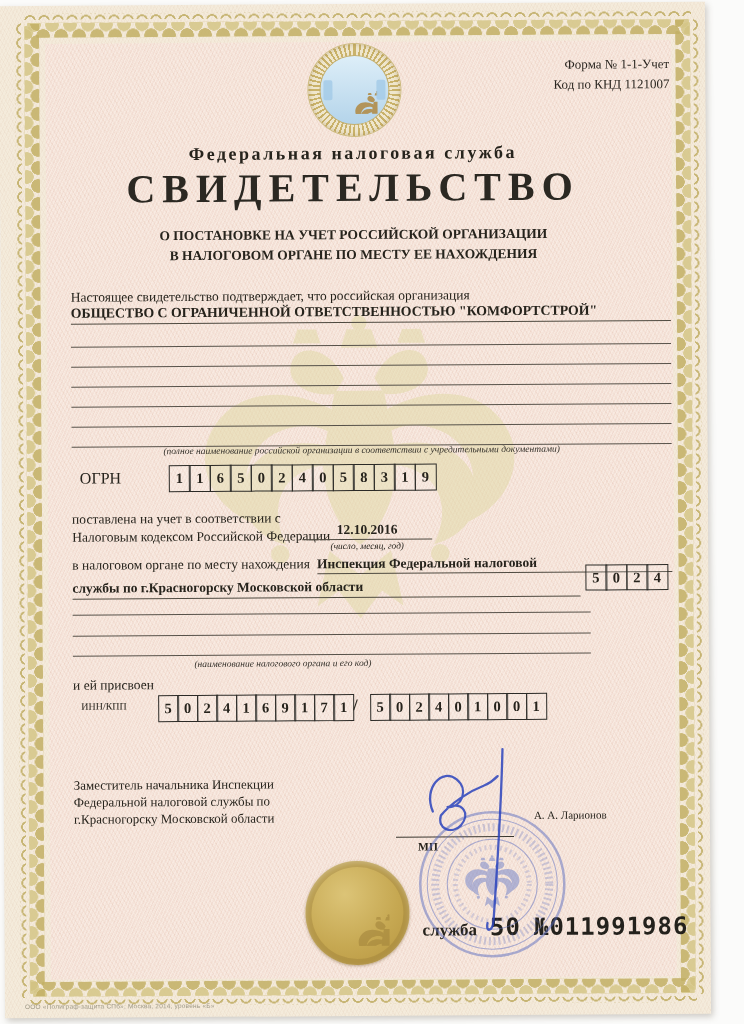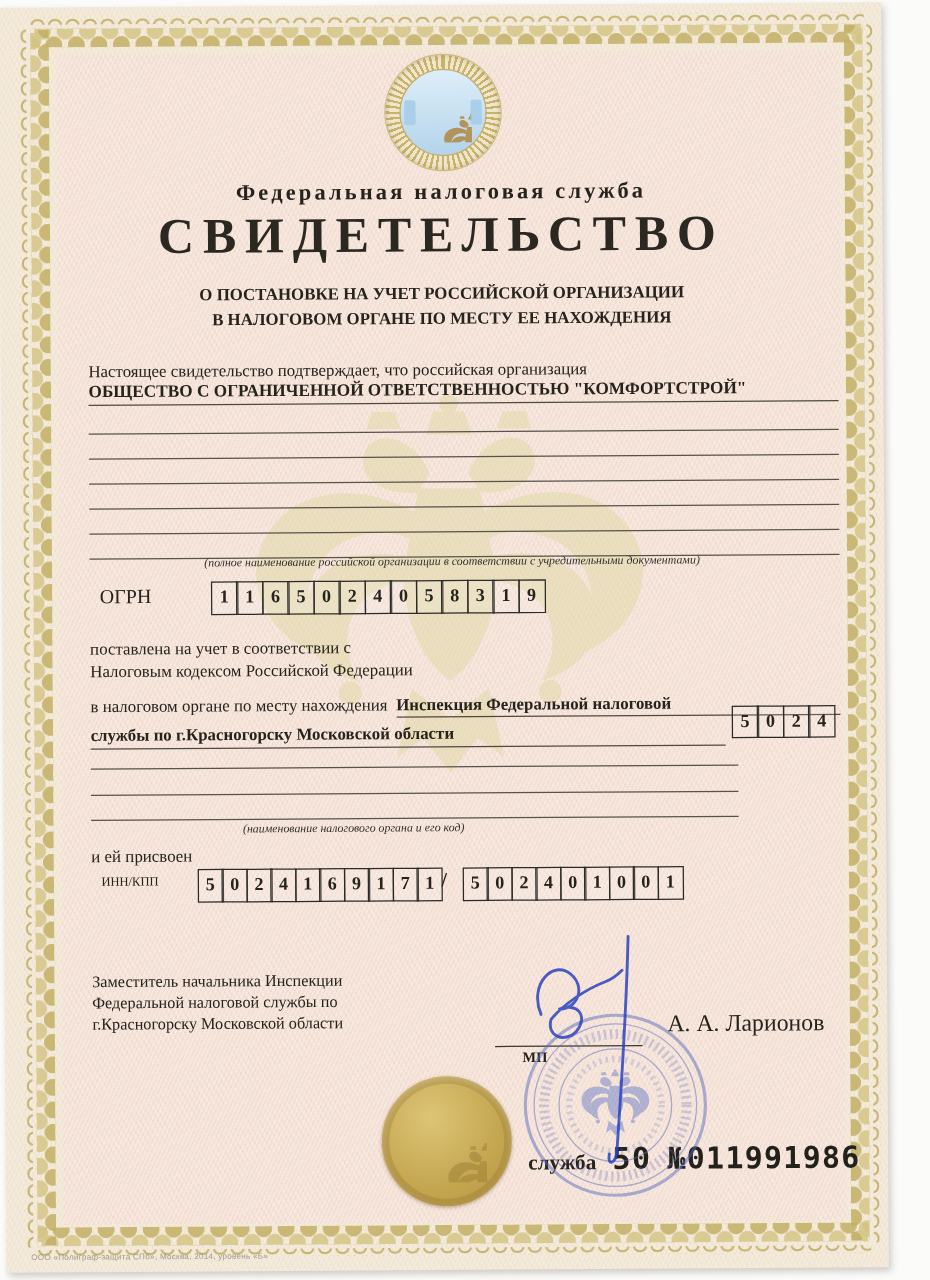--- a/index.html
+++ b/index.html
@@ -80,21 +80,21 @@
   .cap-auth{top:654px;left:70px;width:420px}
   .assigned{top:672px;left:70px;font-size:13.5px}
   .innkpp-label{top:695px;left:78px;font-size:10px}
   .inn-boxes{top:690px;left:156px}
   .inn-boxes .cell,.kpp-boxes .cell{width:19px}
   .slash{top:692px;left:350px;font-size:16px;font-weight:bold}
   .kpp-boxes{top:690px;left:368px}
   .official{top:771px;left:70px;width:272px;font-size:13px;line-height:1.32}
   .sig-line{top:833px;left:392px;width:118px;border-top:1.3px solid #3a372f}
   .mp{top:837px;left:414px;font-weight:bold;font-size:11.5px}
-  .signer{top:806px;left:530px;font-size:19px}
+  .signer{top:806px;left:530px;font-size:11px}
   .series-row{top:910px;left:418px;display:flex;align-items:baseline;gap:13px}
   .series-label{font-weight:bold;font-size:17px}
   .series-num{font-family:"DejaVu Sans Mono",monospace;font-size:24px;font-weight:600;letter-spacing:1px;color:#23211c}
   .printer-note{top:997px;left:20px;font-family:"Liberation Sans",sans-serif;font-size:6.5px;color:#a09a88;letter-spacing:.2px}
 
   .watermark{top:306px;left:198px;width:320px;height:340px;color:#e2daa8;opacity:.55;z-index:1}
   .seal{top:857px;left:301px;width:104px;height:104px;border-radius:50%;z-index:2;
         background:radial-gradient(circle at 38% 32%,#dcc477 0%,#c6a852 55%,#b5933e 100%);
         box-shadow:inset 0 0 0 6px rgba(150,120,55,.35), inset 0 2px 5px rgba(255,248,220,.55), 0 1px 3px rgba(110,85,35,.45);
         display:flex;align-items:center;justify-content:center}
@@ -139,20 +139,24 @@
     <div class="b-left"></div>
     <div class="w-right"></div>
     <div class="b-right"></div>
   </div>
 
   <svg class="abs watermark" viewBox="0 0 104 110">
     <use href="#eagle" x="0" y="0" width="104" height="110"></use>
   </svg>
 
   <div class="content">
+    <div class="abs form-info">
+      <div>Форма № 1-1-Учет</div>
+      <div>Код по КНД 1121007</div>
+    </div>
 
     <div class="abs emblem">
       <div class="emblem-disc">
         <svg width="46" height="48" viewBox="-52 -56 104 110" style="color:#b2945a">
             <use href="#eagle"></use>
           </svg>
       </div>
     </div>
 
     <div class="abs agency">Федеральная налоговая служба</div>
@@ -187,20 +191,24 @@
       <span class="cell">0</span>
       <span class="cell">5</span>
       <span class="cell">8</span>
       <span class="cell">3</span>
       <span class="cell">1</span>
       <span class="cell">9</span>
     </div>
 
     <div class="abs reg1">поставлена на учет в соответствии с</div>
     <div class="abs reg2">Налоговым кодексом Российской Федерации</div>
+    <div class="abs date-block">
+      <div class="date-val">12.10.2016</div>
+      <div class="date-cap">(число, месяц, год)</div>
+    </div>
 
     <div class="abs auth1">
       <span class="pre">в налоговом органе по месту нахождения</span>
       <span class="val">Инспекция Федеральной налоговой</span>
     </div>
     <div class="abs auth2">службы по г.Красногорску Московской области</div>
     <div class="abs boxrow code-boxes">
       <span class="cell">5</span>
       <span class="cell">0</span>
       <span class="cell">2</span>

